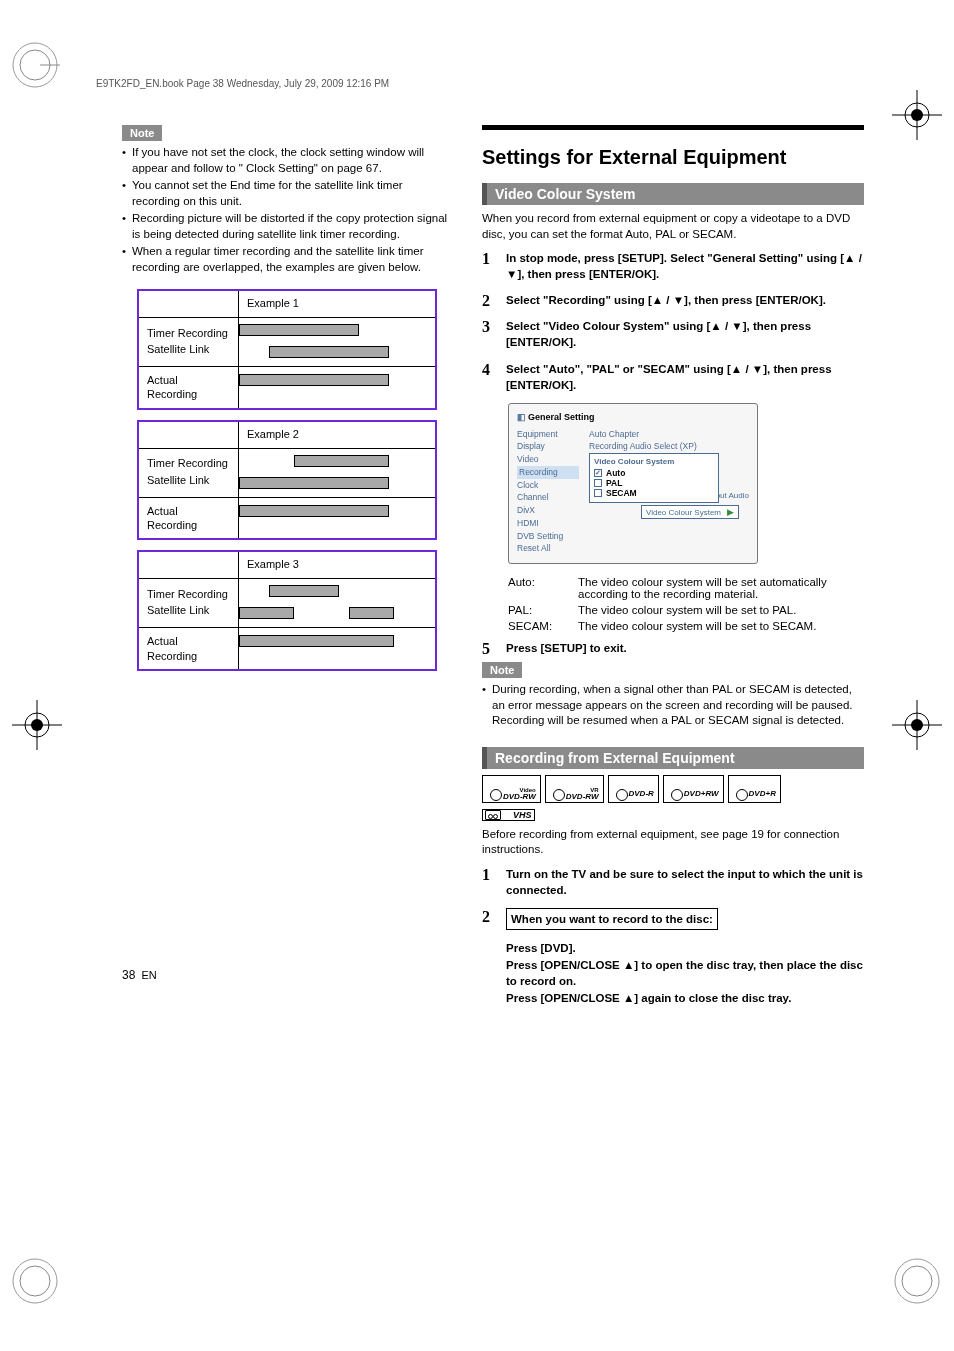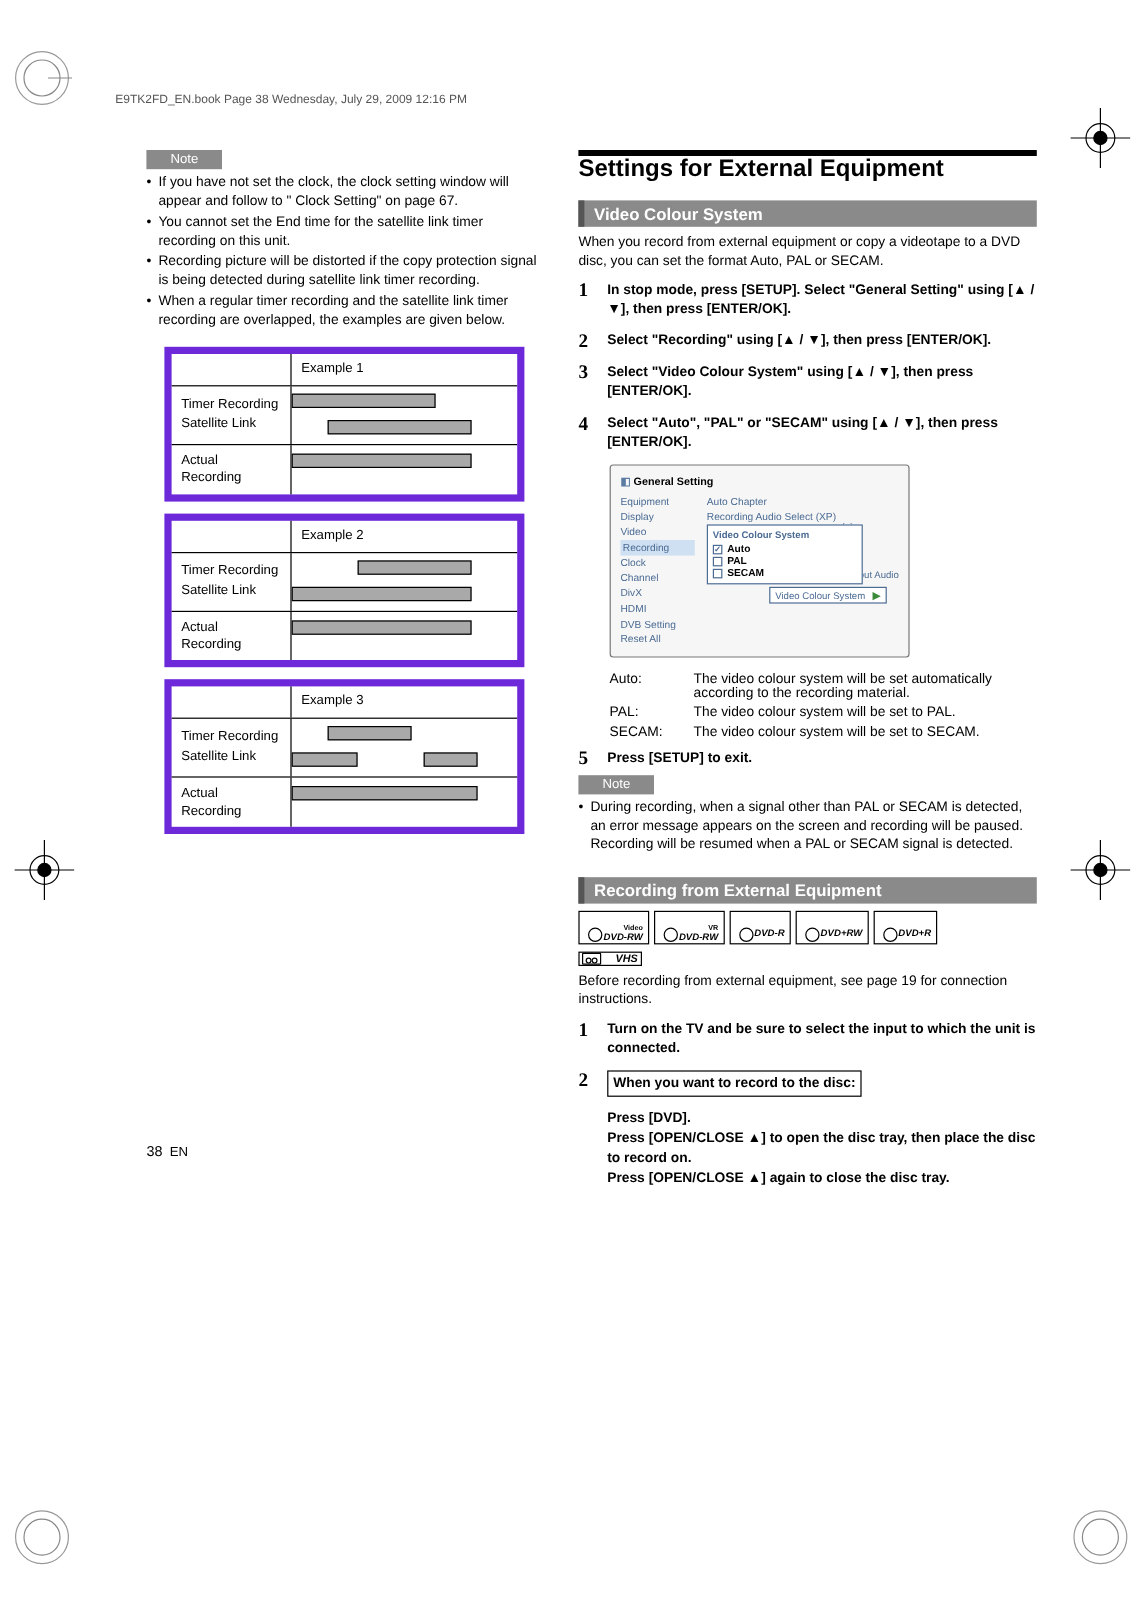--- a/index.html
+++ b/index.html
@@ -40,23 +40,23 @@
     gap: 30px;
   }
   .col { flex: 1; min-width: 0; }
   .col-left { width: 330px; flex: 0 0 330px; }
   .col-right { flex: 1; }
 
   .note-label {
     display: inline-block;
     background: #8a8a8a;
     color: #fff;
-    font-weight: normal;
+    font-weight: bold;
     font-size: 11px;
-    padding: 2px 20px;
+    padding: 2px 8px;
     margin-bottom: 4px;
   }
   .bullets {
     list-style: none;
     padding-left: 0;
   }
   .bullets > li {
     position: relative;
     padding-left: 10px;
     margin-bottom: 2px;
@@ -67,21 +67,21 @@
     position: absolute;
     left: 0;
   }
 
   
   .tl-wrap {
     margin: 14px auto 0;
     width: 300px;
   }
   .tl-table {
-    border: 6px solid #6d28d9;
+    border: 2px solid #6d28d9;
     width: 100%;
     margin-bottom: 10px;
     font-size: 11px;
   }
   .tl-header {
     border-bottom: 1px solid #000;
     display: flex;
   }
   .tl-left-cell {
     width: 100px;
@@ -111,21 +111,21 @@
     height: 12px;
     background: #a9a9a9;
     border: 1px solid #000;
   }
 
   
   h1.main-title {
     font-size: 20px;
     font-weight: bold;
     margin: 0 0 14px;
-    padding-top: 0;
+    padding-top: 16px;
     border-top: 5px solid #000;
   }
   .section-bar {
     background: #8a8a8a;
     color: #fff;
     font-weight: bold;
     font-size: 14px;
     padding: 3px 8px;
     border-left: 5px solid #555;
     margin-bottom: 6px;
@@ -197,21 +197,21 @@
     z-index: 2;
   }
   .sel-title {
     color: #4b6b93;
     font-weight: bold;
     font-size: 8px;
     margin-bottom: 2px;
   }
   .sel-opt {
     display: flex;
-    align-items: flex-end;
+    align-items: center;
     gap: 4px;
     font-weight: bold;
     font-size: 8.5px;
     color: #000;
   }
   .sel-opt .cb {
     width: 8px; height: 8px;
     border: 1px solid #4b6b93;
     display: inline-flex;
     align-items: center;

